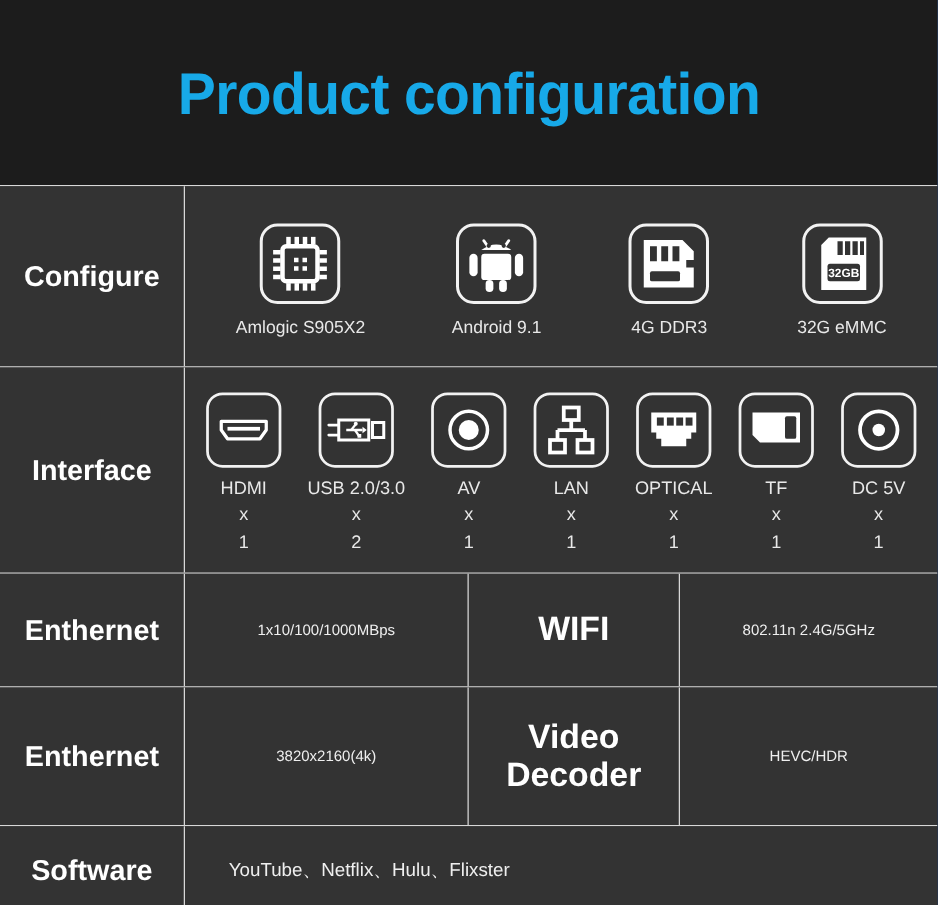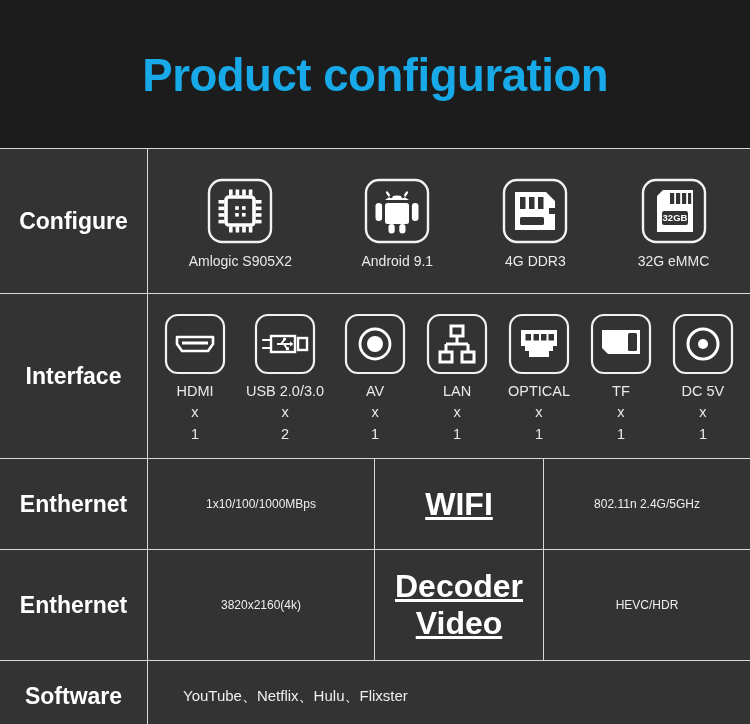--- a/index.html
+++ b/index.html
@@ -117,24 +117,23 @@
     display: flex;
     align-items: center;
     justify-content: center;
     color: #efefef;
     font-size: 12px;
     box-sizing: border-box;
     text-align: center;
   }
   .mid-label {
     color: #ffffff;
-    font-size: 32px;
+    font-size: 27px;
     font-weight: bold;
     line-height: 1.15;
-    text-decoration: underline;
   }
   .col-a { width: 227px; min-width: 227px; border-right: 1px solid #d8d8d8; height: 100%; }
   .col-b { width: 169px; min-width: 169px; border-right: 1px solid #d8d8d8; height: 100%; }
   .col-c { flex: 1; height: 100%; }
   .software-text {
     color: #efefef;
     font-size: 15px;
     padding-left: 35px;
     text-align: left;
     justify-content: flex-start;
@@ -392,22 +391,22 @@
       <div class="text-cell col-a">1x10/100/1000MBps</div>
       <div class="text-cell col-b mid-label">WIFI</div>
       <div class="text-cell col-c">802.11n 2.4G/5GHz</div>
     </div>
 
     <div class="row row-tall">
       <div class="label-cell">Enthernet</div>
       <div class="text-cell col-a">3820x2160(4k)</div>
       <div class="text-cell col-b mid-label">
         <div>
+          <div>Video</div>
           <div>Decoder</div>
-          <div>Video</div>
         </div>
       </div>
       <div class="text-cell col-c">HEVC/HDR</div>
     </div>
 
     <div class="row row-software">
       <div class="label-cell">Software</div>
       <div class="text-cell software-text content-cell">YouTube、Netflix、Hulu、Flixster</div>
     </div>
 

